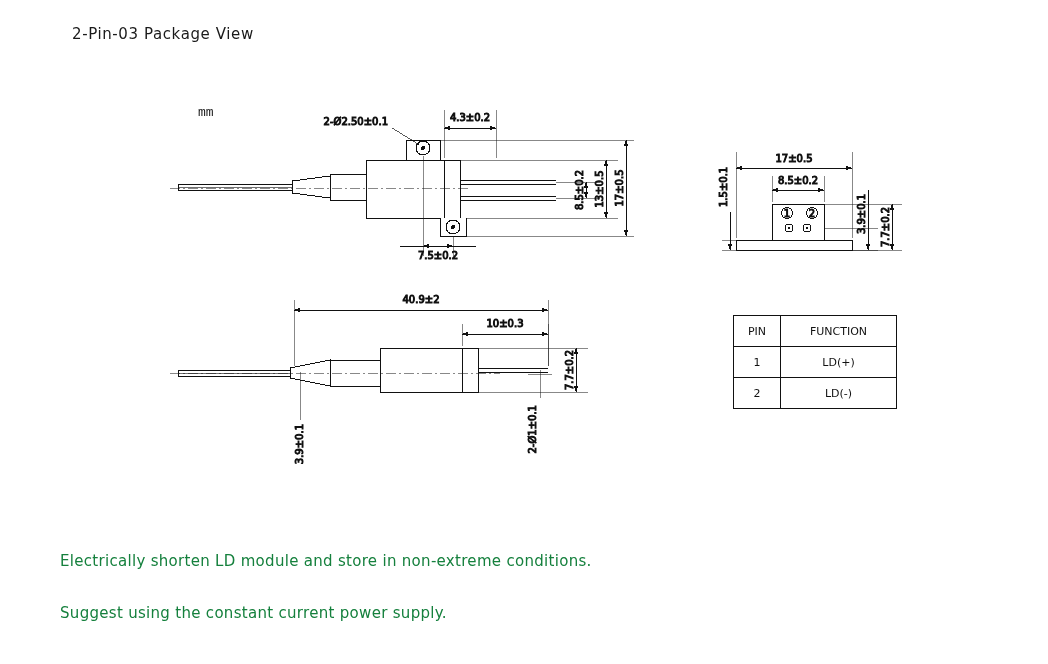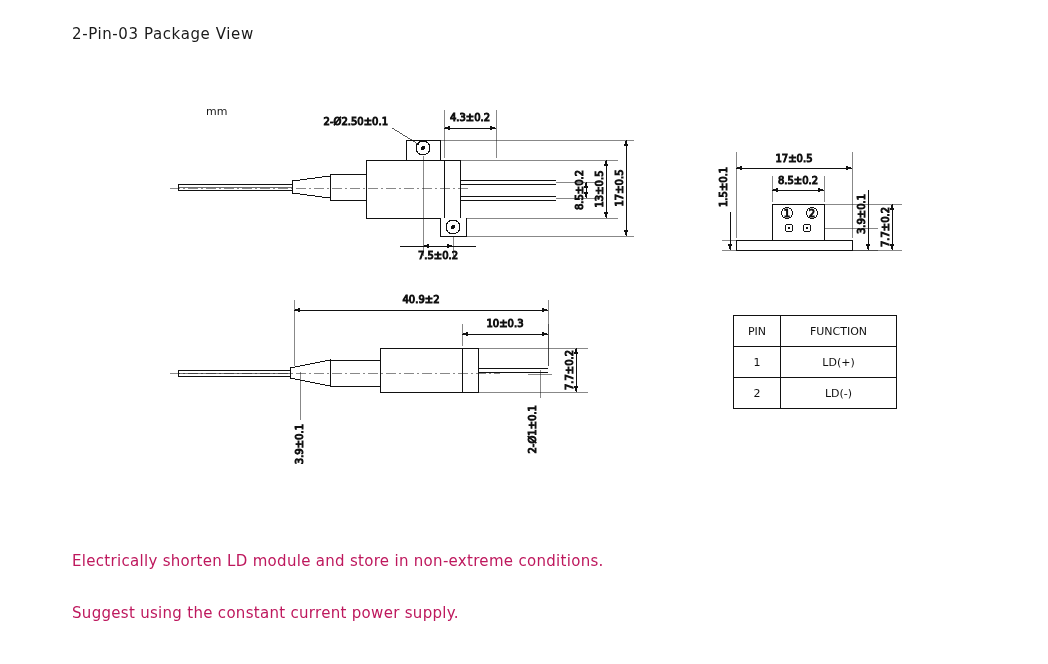--- a/index.html
+++ b/index.html
@@ -24,31 +24,32 @@
   .title {
     position: absolute;
     left: 72px;
     top: 25px;
     font-size: 15px;
     letter-spacing: 0.6px;
     color: #1a1a1a;
   }
   .unit-label {
     position: absolute;
-    left: 206px;
+    left: 198px;
     top: 105px;
-    font-size: 11px;
+    font-size: 13px;
     color: #1a1a1a;
+    font-family: Liberation Mono, monospace;
   }
   .note {
     position: absolute;
-    left: 72px;
+    left: 60px;
     font-size: 15px;
     letter-spacing: 0.3px;
-    color: #be185d;
+    color: #15803d;
     white-space: nowrap;
   }
   .note-1 { top: 552px; }
   .note-2 { top: 580px; margin-top: 24px; }
 
   svg.drawing {
     position: absolute;
     left: 0; top: 0;
     width: 1048px;
     height: 664px;

